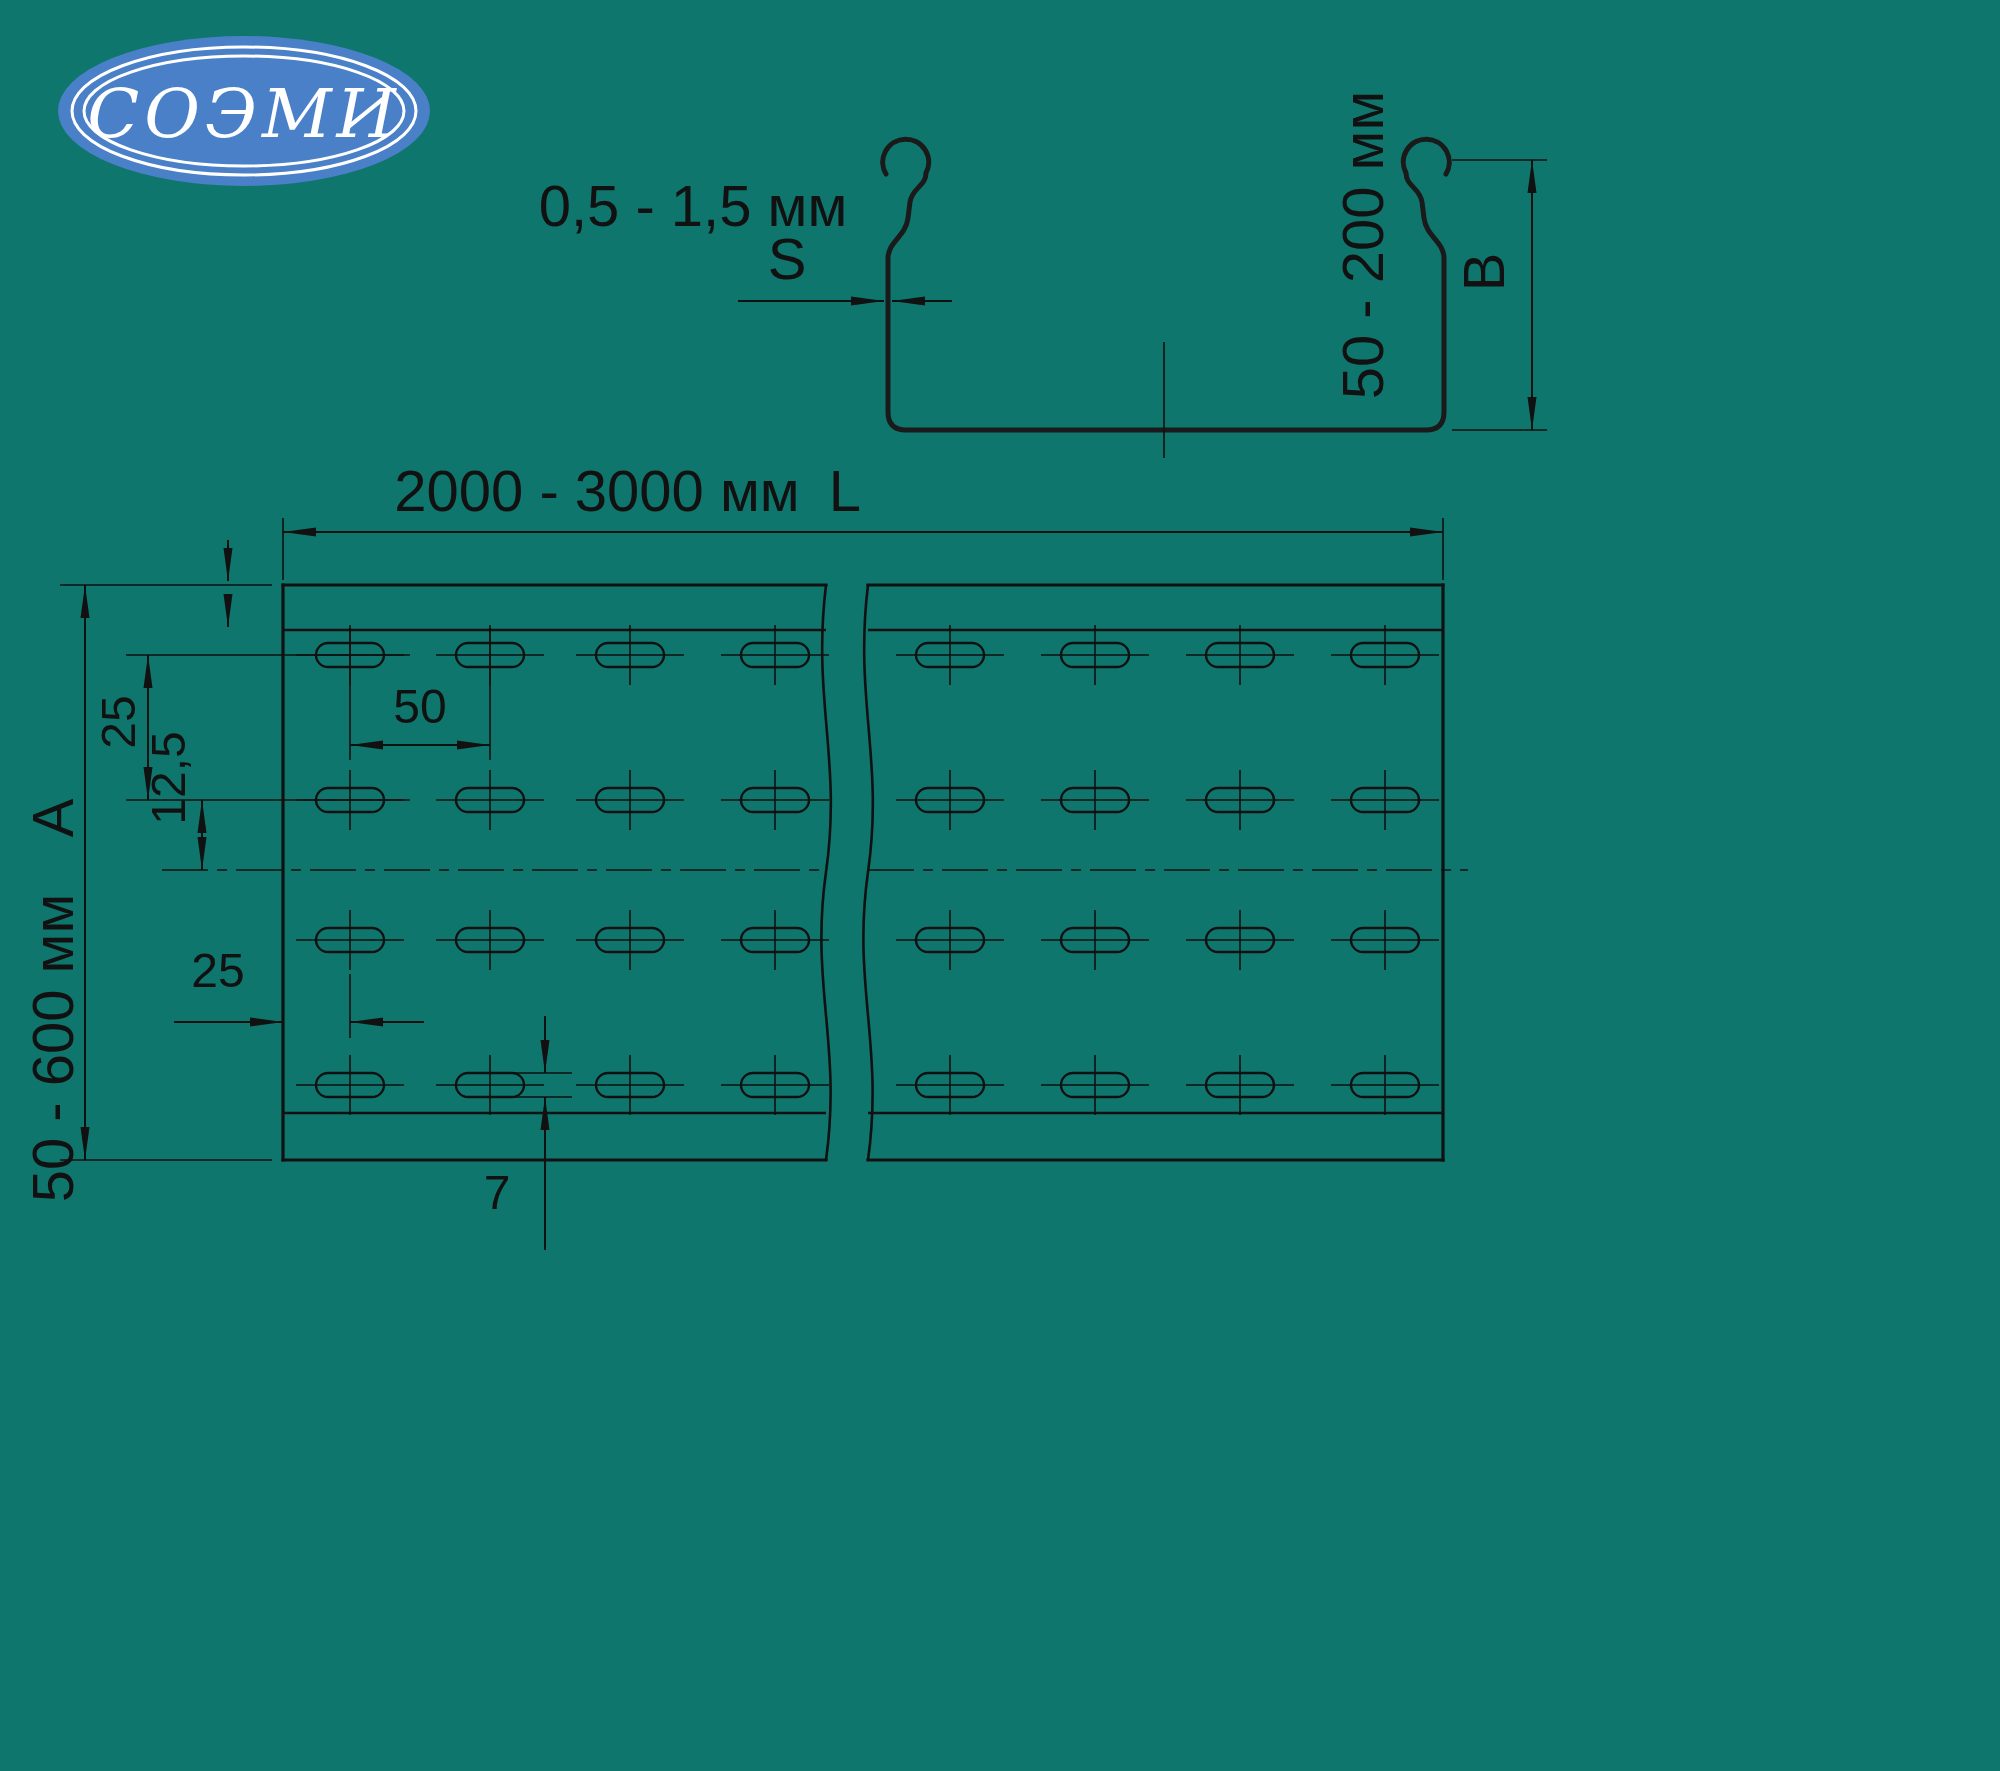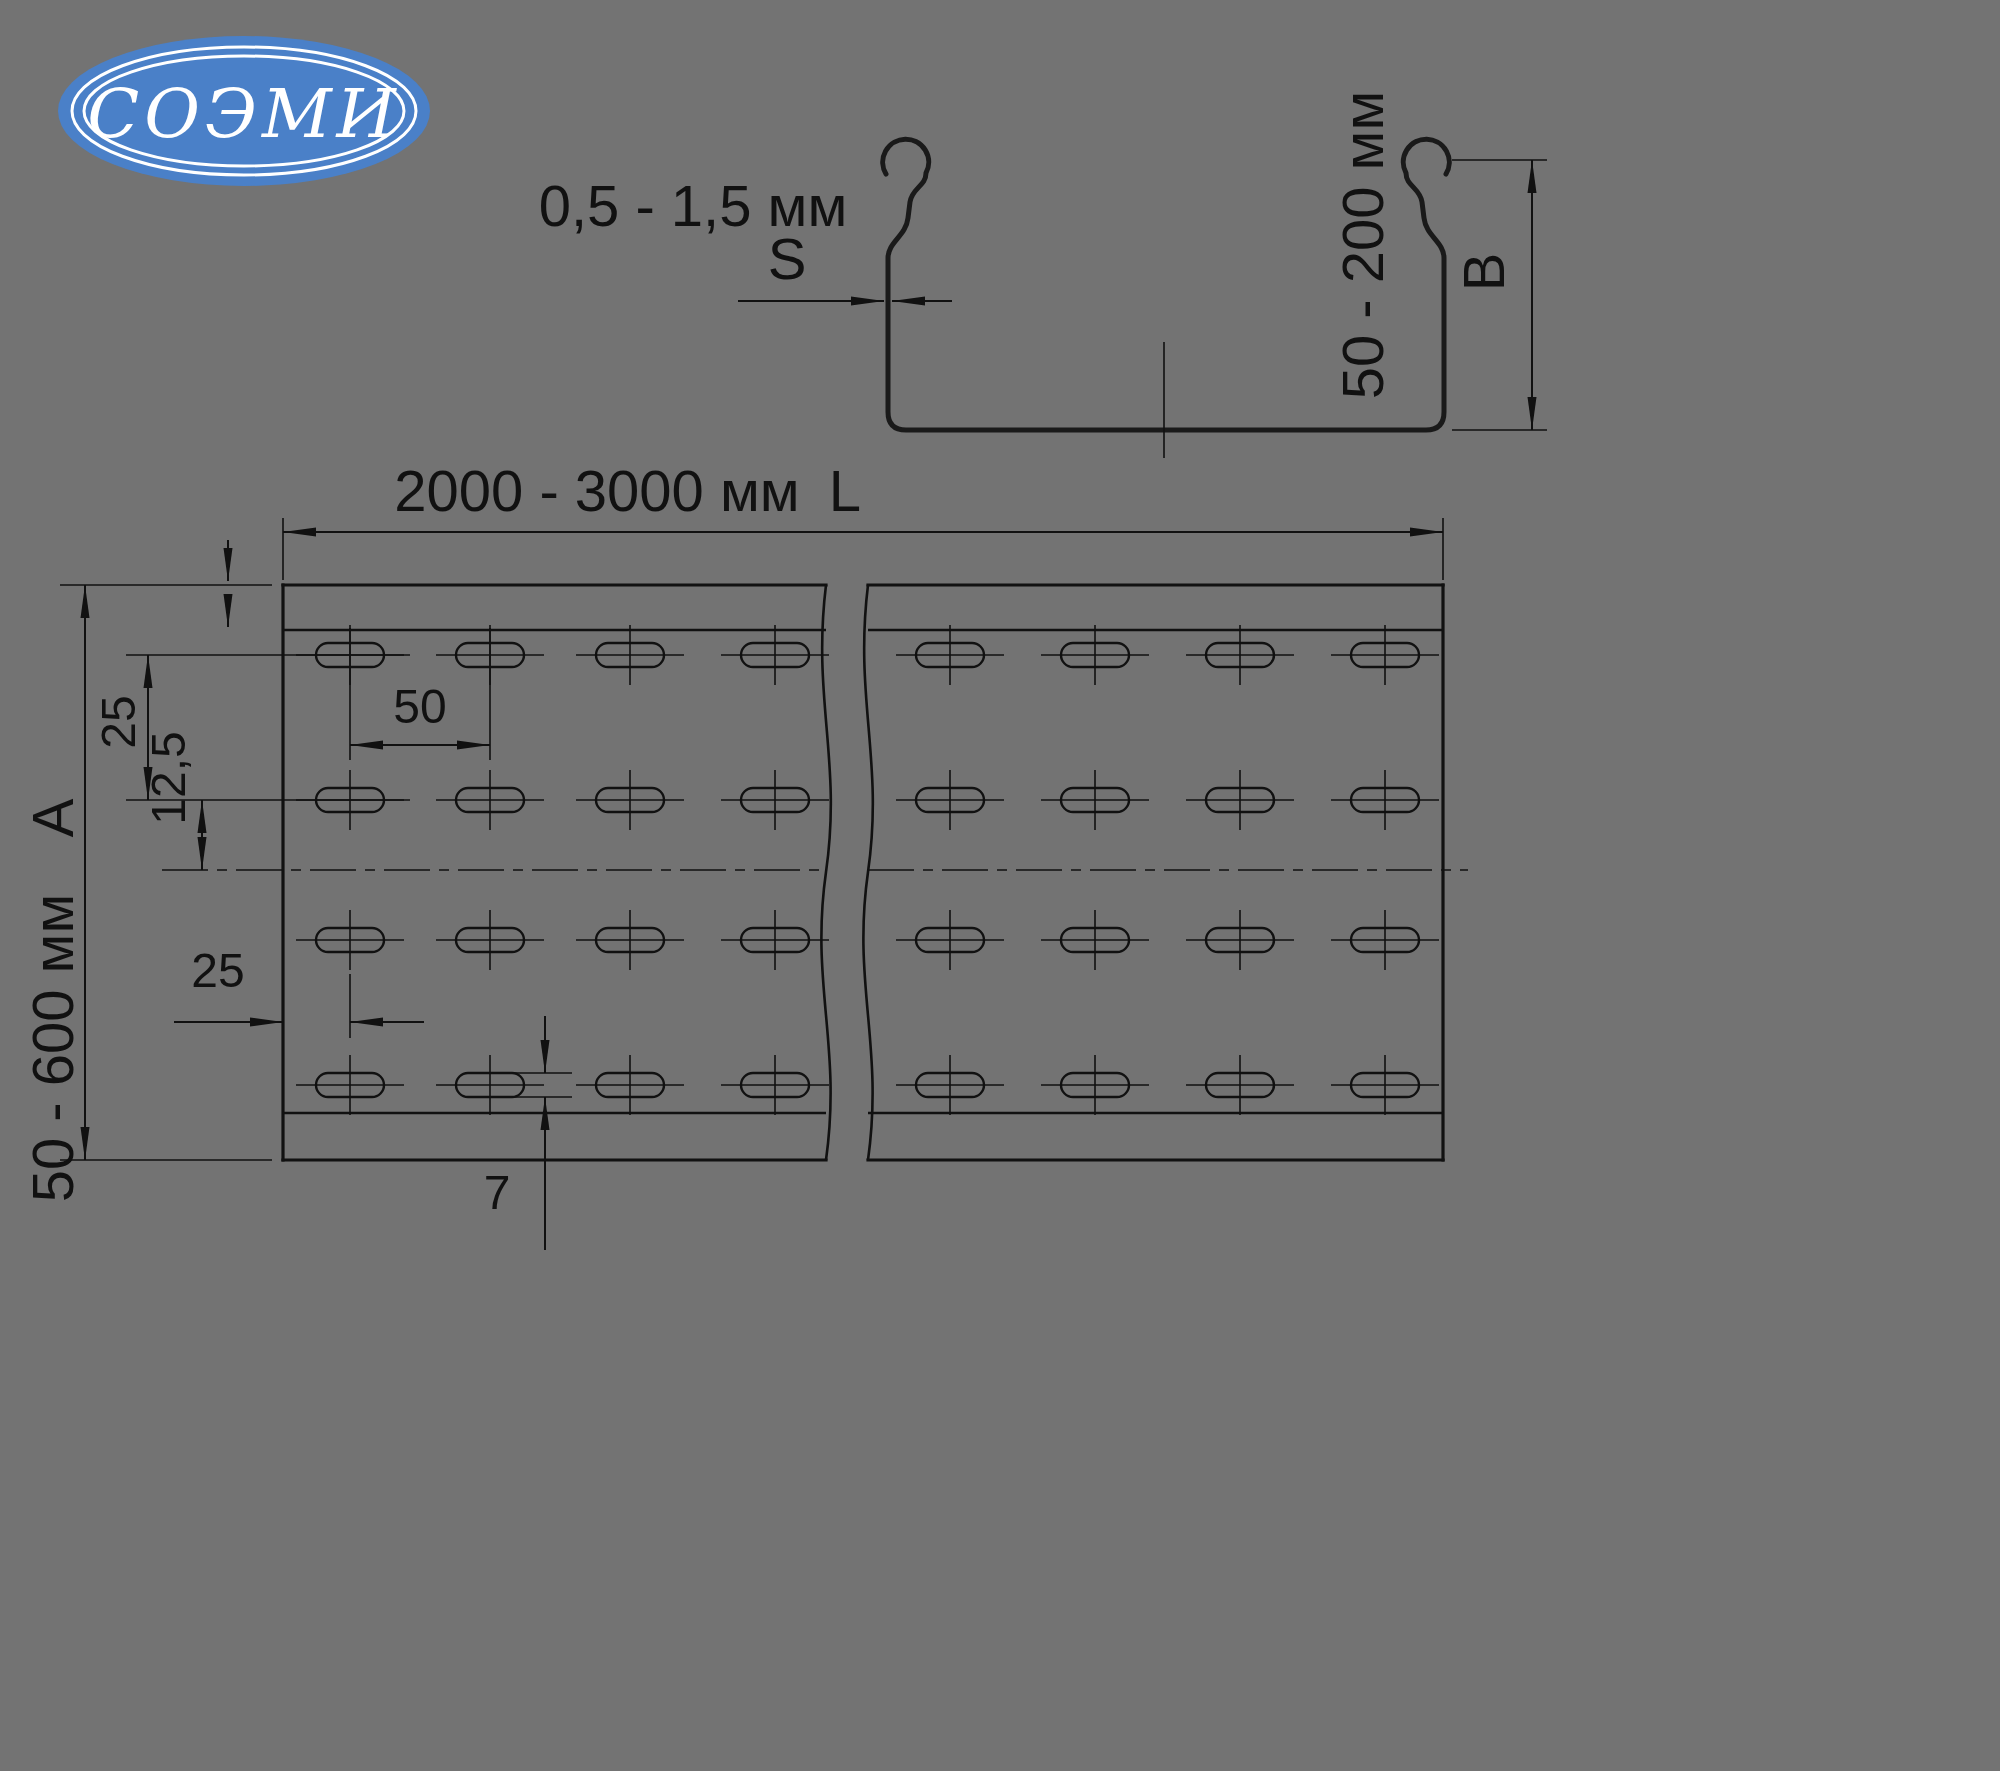--- a/index.html
+++ b/index.html
@@ -1,16 +1,16 @@
 <!DOCTYPE html>
 <html><head>
 <meta charset="utf-8">
 <style>
   html,body{margin:0;padding:0;background:#ffffff;}
-  .stage{position:relative;width:2000px;height:1771px;background:#737373;overflow:hidden;}
+  .stage{position:relative;width:2000px;height:1771px;background:#0f766e;overflow:hidden;}
   svg{display:block;}
   .profile{stroke:#1a1a1a;stroke-width:5;fill:none;stroke-linecap:round;stroke-linejoin:round;}
   .outline{stroke:#111;stroke-width:3.2;fill:none;stroke-linecap:square;}
   .medium{stroke:#111;stroke-width:2.6;fill:none;}
   .dim{stroke:#111;stroke-width:2;fill:none;}
   .thin{stroke:#111;stroke-width:1.6;fill:none;}
   .centerline{stroke:#111;stroke-width:1.7;fill:none;stroke-dasharray:46 9 10 9;}
   .slot{fill:none;stroke:#111;stroke-width:2.4;}
   .ring{fill:none;stroke:#fff;stroke-width:3;}
   text{font-family:"Liberation Sans","DejaVu Sans",sans-serif;fill:#111;}

